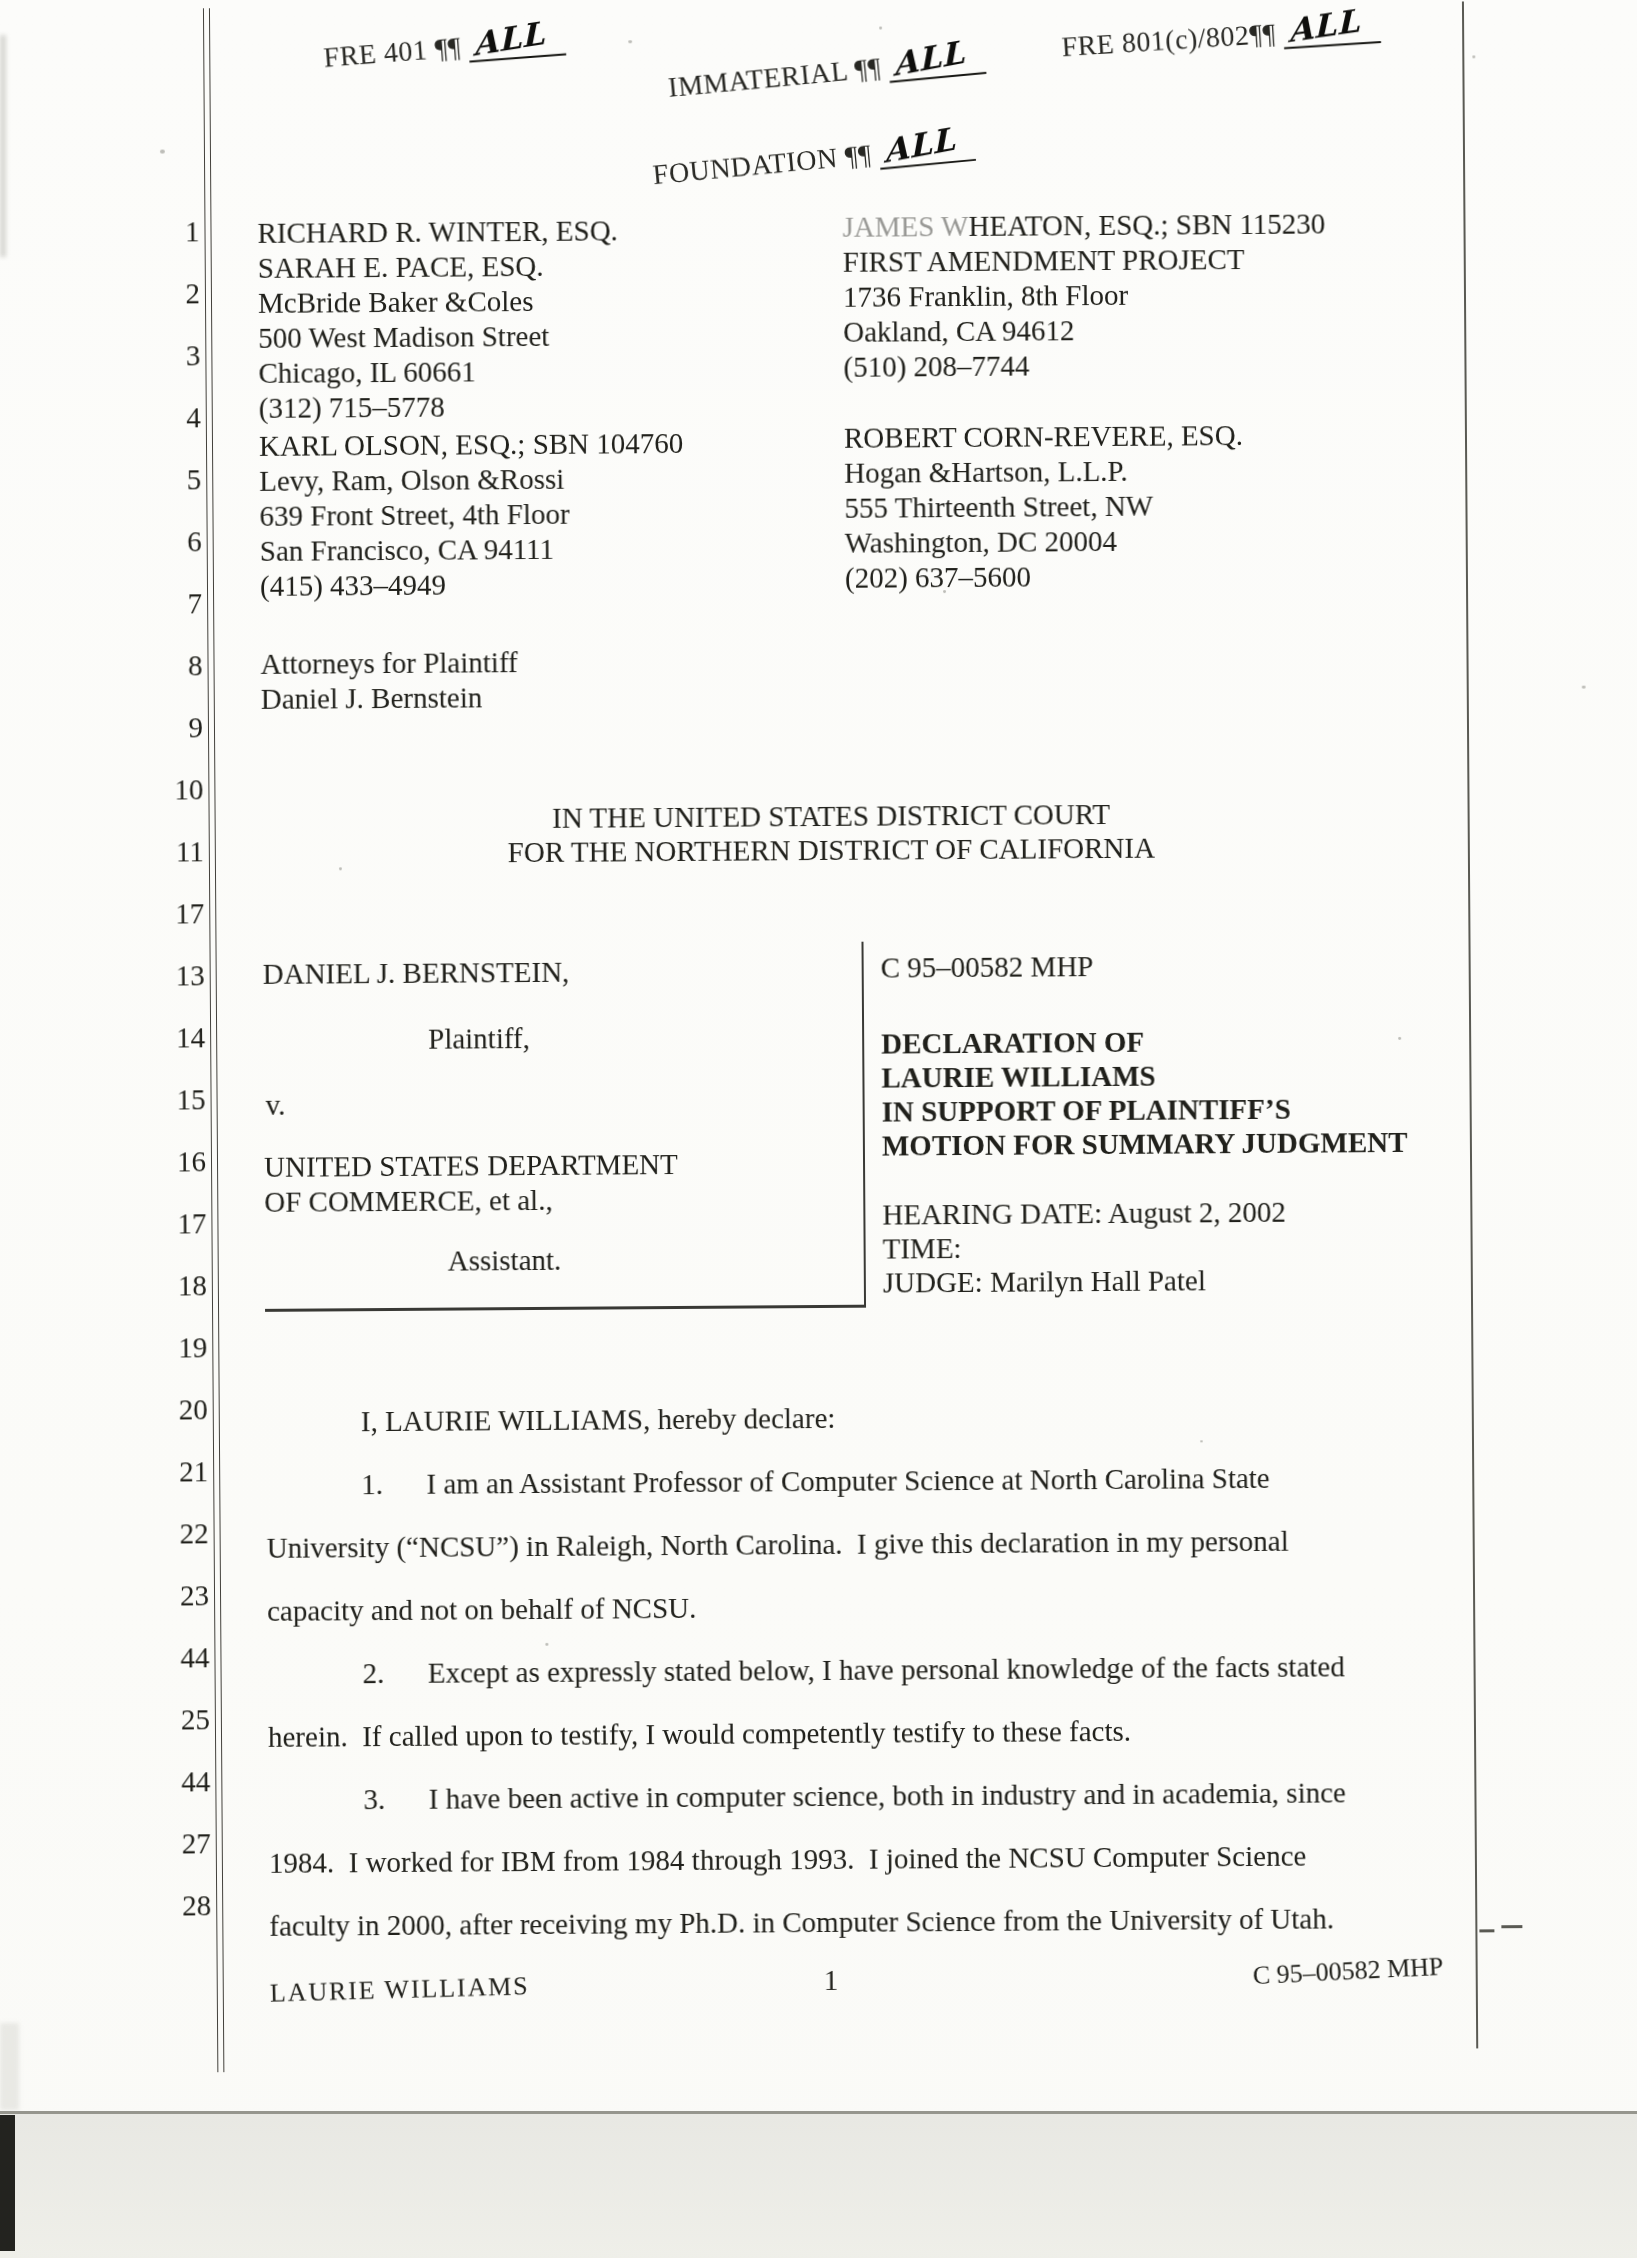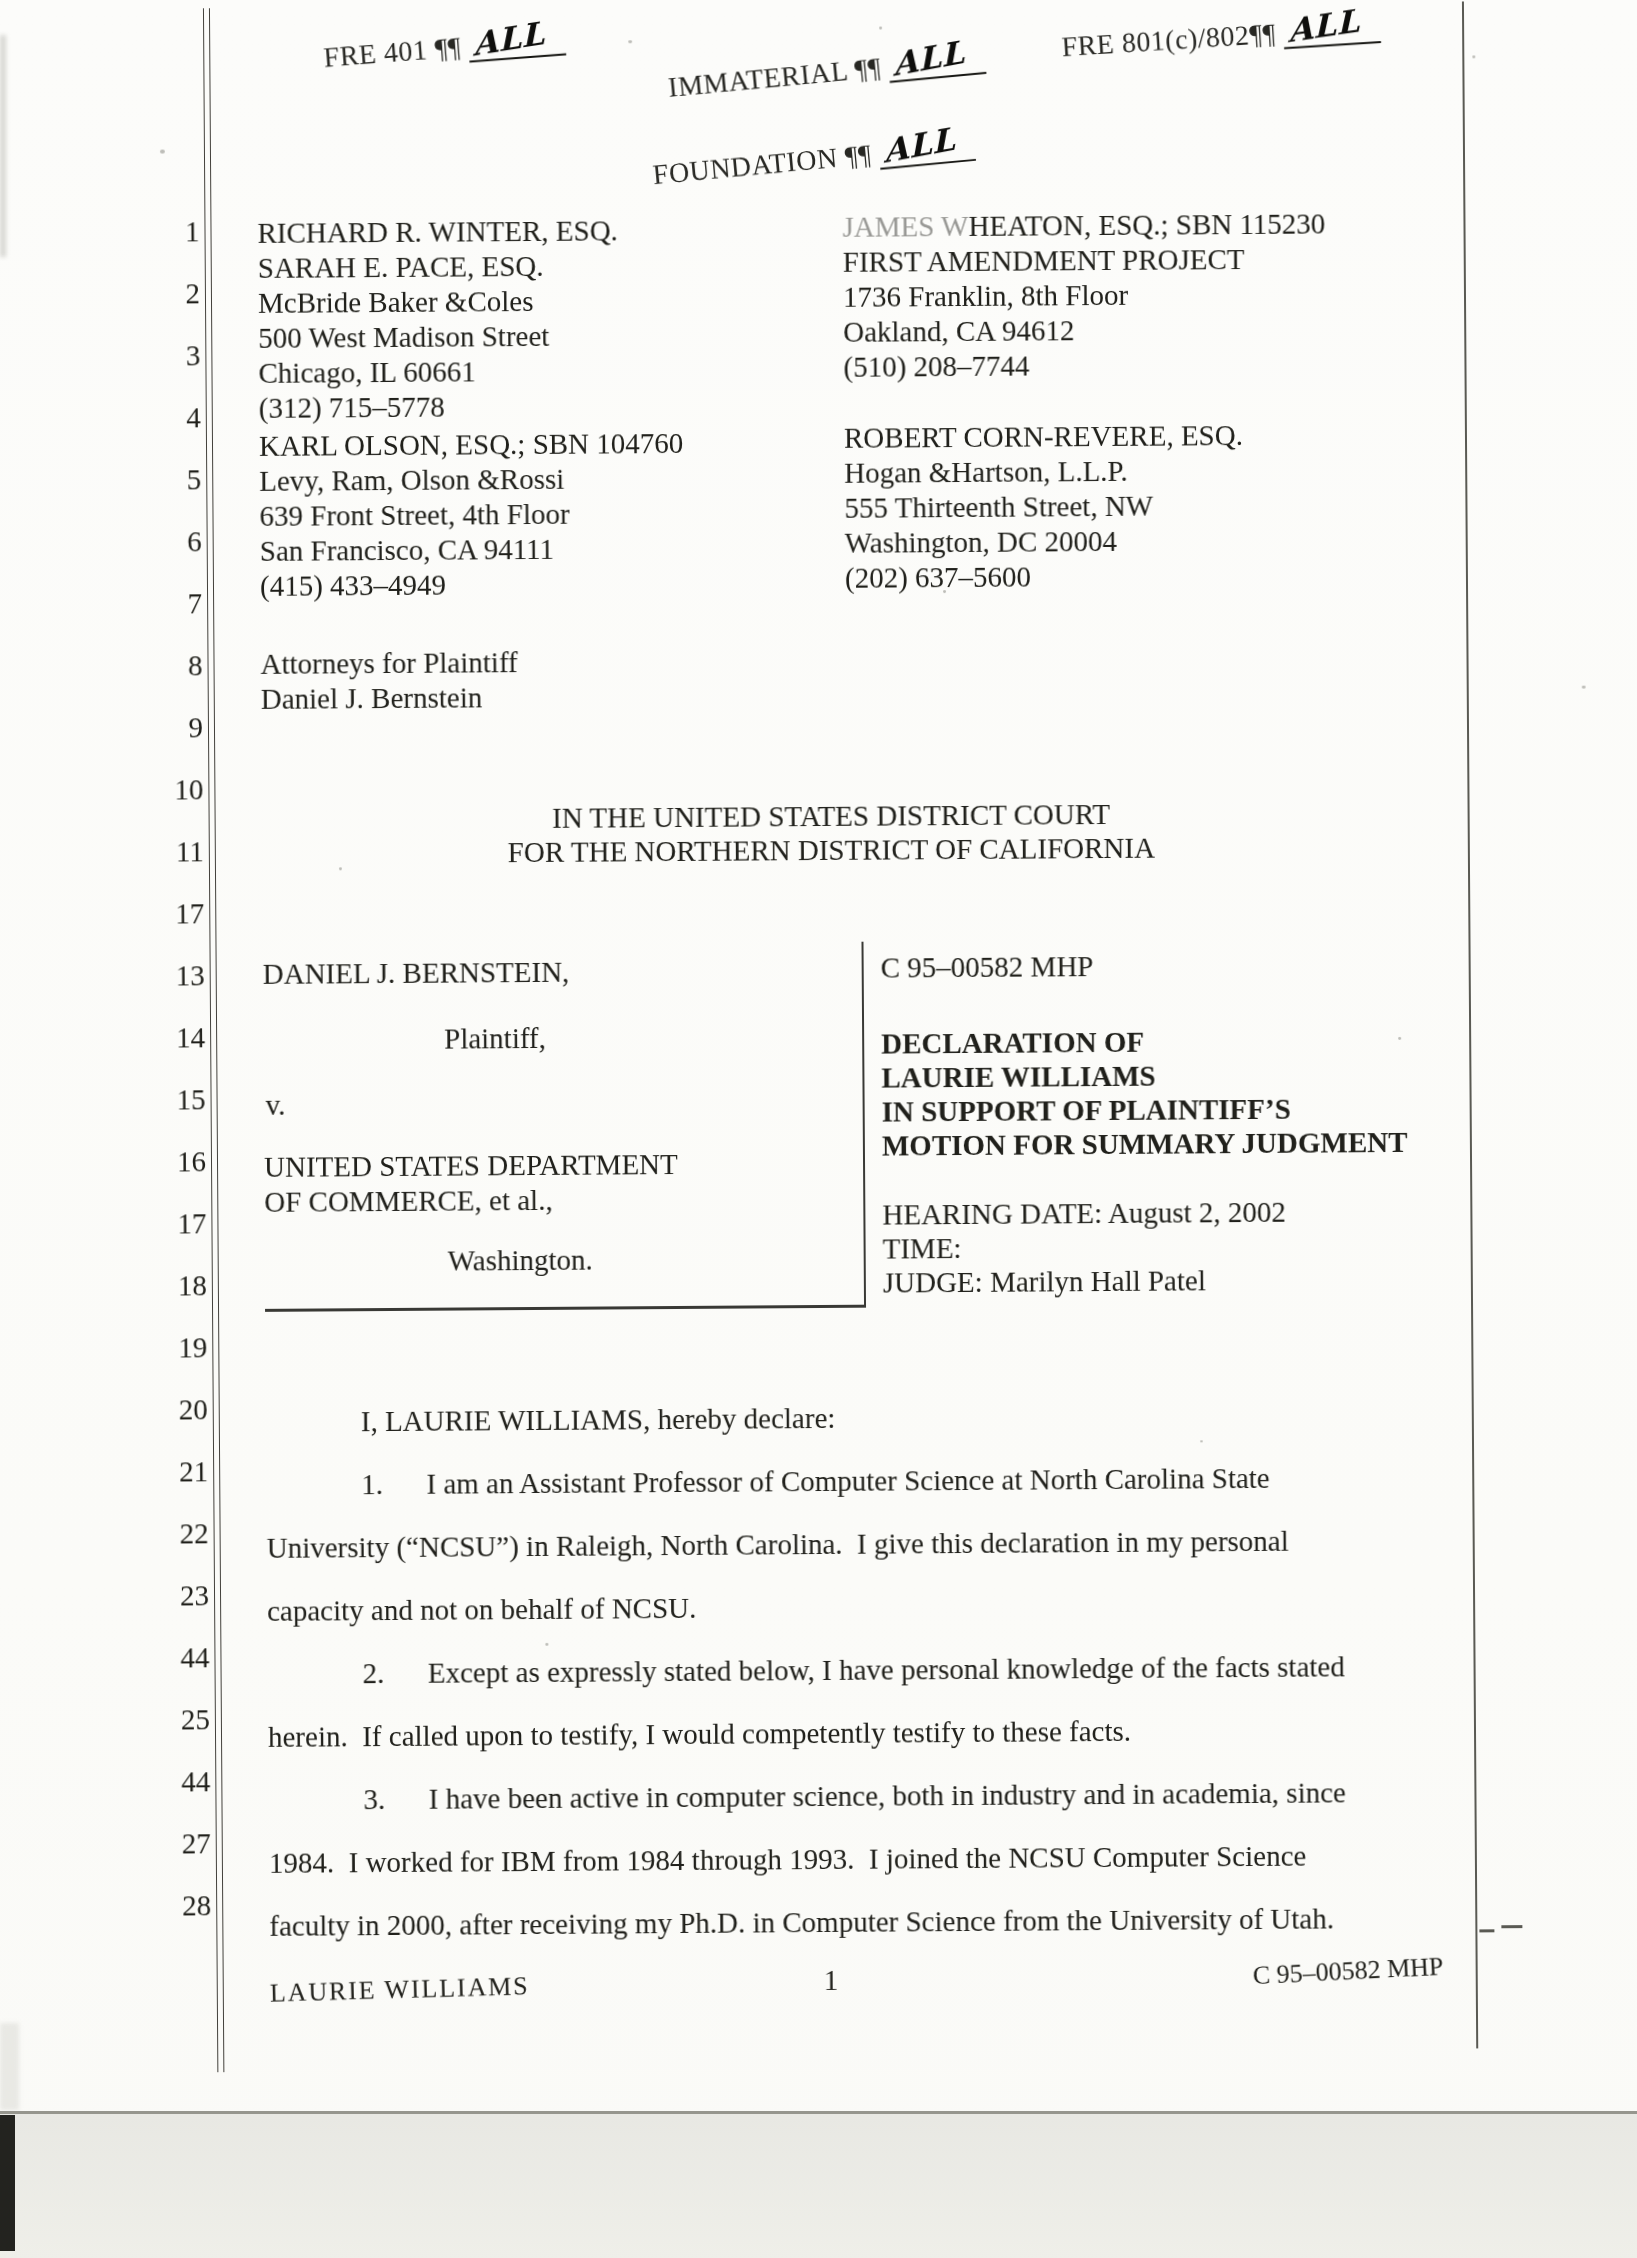--- a/index.html
+++ b/index.html
@@ -154,25 +154,25 @@
         <div>Attorneys for Plaintiff</div>
         <div>Daniel J. Bernstein</div>
       </div>
 
     <div class="abs court" style="left:263px;top:799px;">
       <div>IN THE UNITED STATES DISTRICT COURT</div>
       <div>FOR THE NORTHERN DISTRICT OF CALIFORNIA</div>
     </div>
 
     <div class="abs cap-text" style="left:263px;top:954px;">DANIEL J. BERNSTEIN,</div>
-    <div class="abs cap-text" style="left:444px;top:1020px;">Plaintiff,</div>
+    <div class="abs cap-text" style="left:428px;top:1020px;">Plaintiff,</div>
     <div class="abs cap-text" style="left:265px;top:1085px;">v.</div>
     <div class="abs cap-text" style="left:263px;top:1147px;">UNITED STATES DEPARTMENT</div>
     <div class="abs cap-text" style="left:263px;top:1182px;">OF COMMERCE, et al.,</div>
-    <div class="abs cap-text" style="left:446px;top:1242px;">Washington.</div>
+    <div class="abs cap-text" style="left:446px;top:1242px;">Assistant.</div>
 
     <div class="abs capline" style="left:862px;top:942px;width:1.9px;height:365px;"></div>
     <div class="abs capline" style="left:263px;top:1305px;width:601px;height:2.9px;"></div>
 
     <div class="abs cap-text" style="left:881px;top:952px;">C 95–00582 MHP</div>
     <div class="abs cap-text cap-title" style="left:881px;top:1027px;">
         <div>DECLARATION OF</div>
         <div>LAURIE WILLIAMS</div>
         <div>IN SUPPORT OF PLAINTIFF’S</div>
         <div>MOTION FOR SUMMARY JUDGMENT</div>

